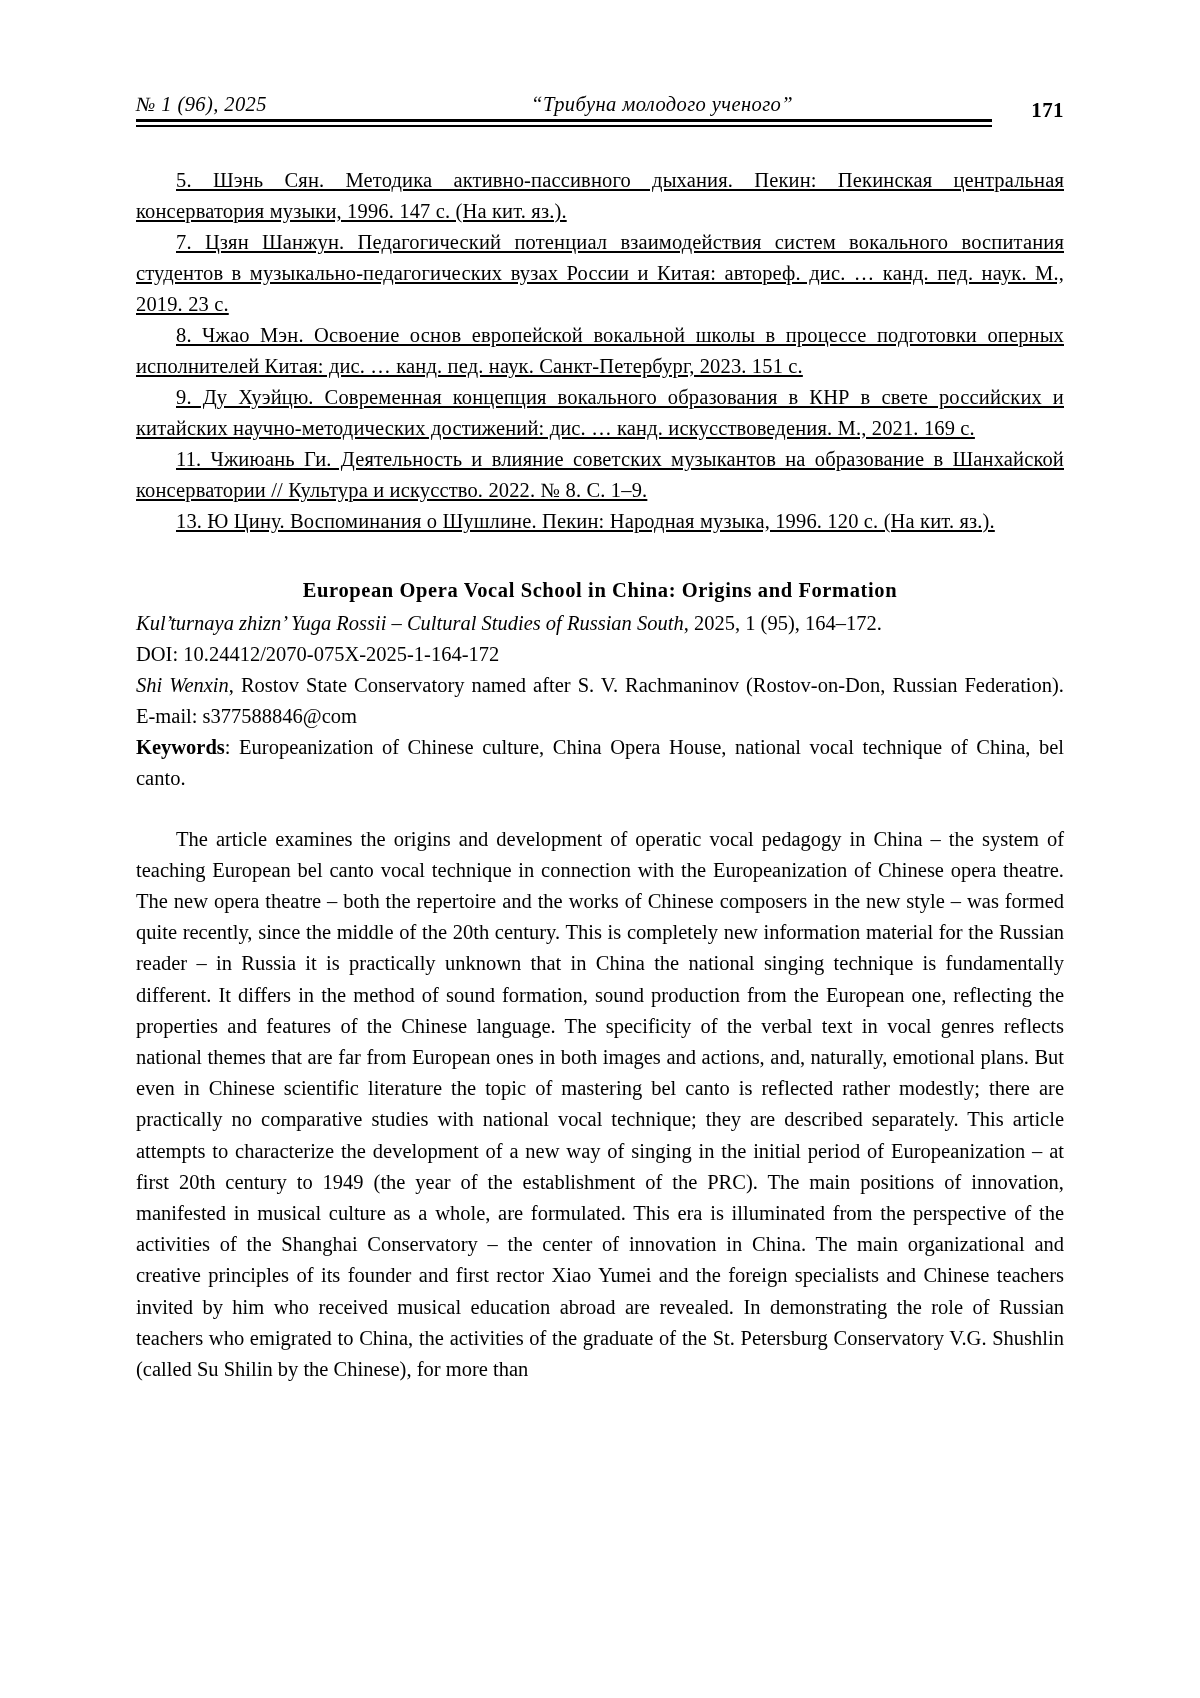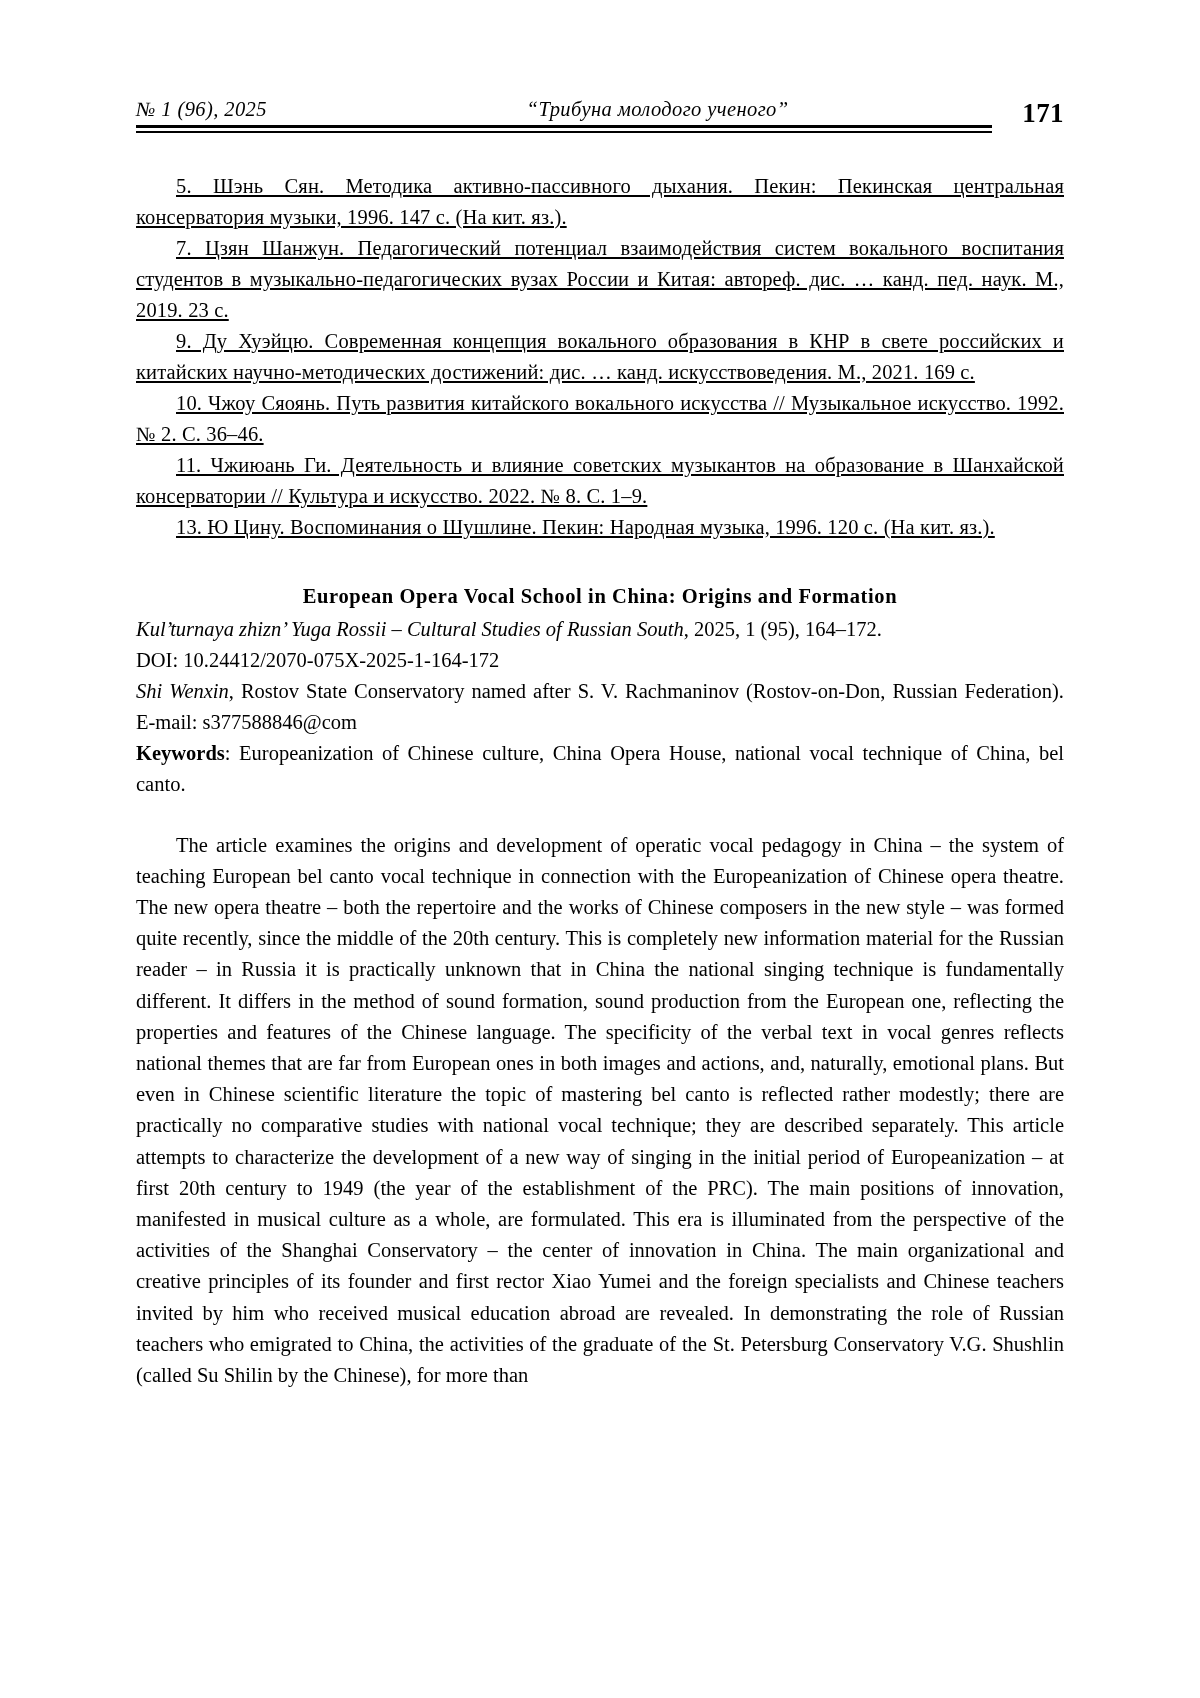--- a/index.html
+++ b/index.html
@@ -42,21 +42,21 @@
   }
   .header-center {
     flex: 1;
     text-align: center;
     padding-left: 40px;
     white-space: nowrap;
   }
   .header-right {
     font-style: normal;
     font-weight: bold;
-    font-size: 27px;
+    font-size: 21px;
     white-space: nowrap;
     padding-left: 14px;
     position: relative;
     top: 6px;
   }
   .rule-wrap {
     margin-top: 2px;
     width: 856px;
   }
   .rule-thick {
@@ -130,22 +130,22 @@
     </div>
 
     <div class="rule-wrap">
       <div class="rule-thick"></div>
       <div class="rule-thin"></div>
     </div>
 
     <div class="refs">
       <p>5. Шэнь Сян. Методика активно-пассивного дыхания. Пекин: Пекинская центральная консерватория музыки, 1996. 147 с. (На кит. яз.).</p>
       <p>7. Цзян Шанжун. Педагогический потенциал взаимодействия систем вокального воспитания студентов в музыкально-педагогических вузах России и Китая: автореф. дис. … канд. пед. наук. М., 2019. 23 с.</p>
+      <p>8. Чжао Мэн. Освоение основ европейской вокальной школы в процессе подготовки оперных исполнителей Китая: дис. … канд. пед. наук. Санкт-Петербург, 2023. 151 с.</p>
       <p>9. Ду Хуэйцю. Современная концепция вокального образования в КНР в свете российских и китайских научно-методических достижений: дис. … канд. искусствоведения. М., 2021. 169 с.</p>
-      <p>10. Чжоу Сяоянь. Путь развития китайского вокального искусства // Музыкальное искусство. 1992. № 2. С. 36–46.</p>
       <p>11. Чжиюань Ги. Деятельность и влияние советских музыкантов на образование в Шанхайской консерватории // Культура и искусство. 2022. № 8. С. 1–9.</p>
       <p>13. Ю Цину. Воспоминания о Шушлине. Пекин: Народная музыка, 1996. 120 с. (На кит. яз.).</p>
     </div>
 
     <div class="article-head">
       <div class="art-title">European Opera Vocal School in China: Origins and Formation</div>
       <div class="art-meta">
         <span class="it">Kul’turnaya zhizn’ Yuga Rossii – Cultural Studies of Russian South</span><span>, 2025, 1 (95), 164–172.</span><br>
         <span>DOI: 10.24412/2070-075X-2025-1-164-172</span><br>
         <span class="it">Shi Wenxin</span><span>, Rostov State Conservatory named after S. V. Rachmaninov (Rostov-on-Don, Russian Federation). E-mail: s377588846@com</span><br>

